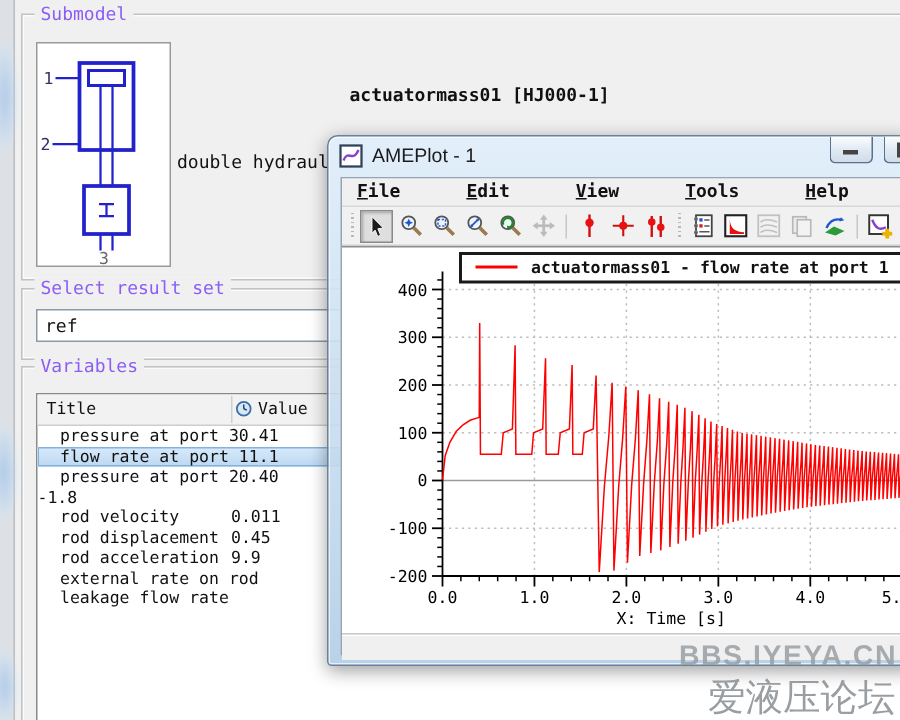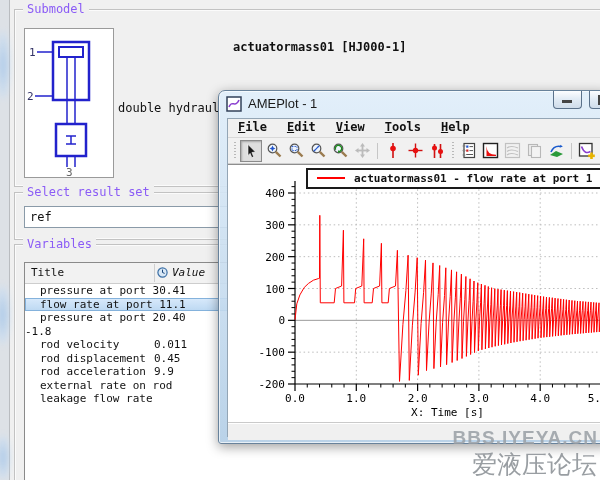--- a/index.html
+++ b/index.html
@@ -7,51 +7,51 @@
           font-family:"DejaVu Sans Mono",monospace;color:#111;}
   
   #left-strip{position:absolute;left:0;top:0;width:9px;height:480px;background:#dde1e6;border-right:1px solid #b9bcc0;}
   .smudge{position:absolute;border-radius:50%;filter:blur(3px);opacity:.55;background:radial-gradient(#7fb2e8,#cfe2f5 70%,transparent);}
   
   .gbox{position:absolute;border:1px solid #c2c2c2;box-shadow:inset 0 0 0 1px #fbfbfb;}
   .glabel{position:absolute;top:-8px;left:8px;background:#f0f0f0;padding:0 4px;font-size:12px;line-height:14px;color:#8b5cf6;}
   
   #submodel-image{position:absolute;left:24px;top:28px;width:88px;height:148px;background:#fff;border:1px solid #9a9a9a;}
   #submodel-desc{position:absolute;left:118px;top:101px;width:100px;font-size:12px;white-space:nowrap;overflow:hidden;}
-  #submodel-title{position:absolute;left:233px;top:40px;font-size:12px;font-weight:bold;white-space:nowrap;}
+  #submodel-title{position:absolute;left:233px;top:56px;font-size:12px;font-weight:bold;white-space:nowrap;}
   
   #result-set-field{position:absolute;left:24px;top:206px;width:600px;height:20px;background:#fff;border:1px solid #8a9aa8;
                     font-size:12px;line-height:20px;padding-left:5px;}
   
   #var-table{position:absolute;left:24px;top:262px;width:614px;height:220px;background:#fff;border:1px solid #8a8a8a;}
   #var-header{position:relative;height:20px;background:#f2f2f2;border-bottom:1px solid #cdcdcd;font-size:11px;}
   #var-header .h-title{position:absolute;left:6px;top:3px;}
   #var-header .h-sep{position:absolute;left:129px;top:1px;bottom:1px;width:1px;background:#cfcfcf;}
-  #var-header .h-value{position:absolute;left:147px;top:3px;font-style:italic;}
+  #var-header .h-value{position:absolute;left:147px;top:3px;}
   #clock-icon{position:absolute;left:132px;top:4px;}
   .vrow{position:relative;height:13.5px;font-size:11px;line-height:13.5px;display:flex;}
   .vrow .t{padding-left:15px;flex:0 0 114px;white-space:nowrap;}
   .vrow .v{flex:0 0 60px;text-align:left;white-space:nowrap;}
   .vrow.sel{background:linear-gradient(#d9eafb,#bcd8f2);box-shadow:inset 0 0 0 1px #84b2dc;}
   
   #plot-window{position:absolute;left:218px;top:90px;width:390px;height:352px;
      border:1px solid #68829b;border-radius:7px 7px 3px 3px;
      background:linear-gradient(rgba(225,239,251,.92),rgba(176,204,229,.88));
      box-shadow:0 3px 12px rgba(0,0,0,.38), inset 0 0 0 1px rgba(255,255,255,.65);}
   #titlebar{position:absolute;left:0;top:0;right:0;height:27px;font-family:"Liberation Sans",sans-serif;}
   #titlebar .ticon{position:absolute;left:7px;top:5px;}
   #titlebar .ttext{position:absolute;left:29px;top:5px;font-size:13px;color:#1a1a1a;}
   #win-btns{position:absolute;left:334px;top:0;display:flex;gap:7px;}
   .winbtn{width:27px;height:17px;border:1px solid #5a718a;border-top:none;border-radius:0 0 4px 4px;
      background:linear-gradient(#fdfeff,#e3ecf5 45%,#cfdcea);position:relative;}
   .winbtn .g-min{position:absolute;left:8px;top:9px;width:10px;height:3px;background:#444;}
   .winbtn .g-max{position:absolute;left:8px;top:4px;width:8px;height:6px;border:2px solid #444;}
   #win-inner{position:absolute;left:8px;top:27px;width:374px;height:319px;background:#f0f0f0;border:1px solid #93a5b5;box-sizing:border-box;}
   
-  #menubar{height:18px;background:#f0f0f0;border-bottom:1px solid #d8d8d8;display:flex;font-size:12px;font-weight:600;}
+  #menubar{height:18px;background:#f0f0f0;border-bottom:1px solid #d8d8d8;display:flex;font-size:12px;font-weight:600;gap:24px;}
   .menu-item{padding:1px 10px 0 10px;white-space:nowrap;}
   .menu-item u{text-decoration:underline;}
   #toolbar{height:25px;background:#f1f1f1;border-bottom:1px solid #cfcfcf;display:flex;align-items:center;padding-left:2px;}
   .grip{width:3px;height:18px;margin:0 3px;background-image:repeating-linear-gradient(#b9b9b9 0 1px,transparent 1px 3px);background-size:2px 100%;background-repeat:no-repeat;background-position:center;}
   .tsep{width:1px;height:16px;background:#c6c6c6;margin:0 4px;}
   .tbtn{width:20px;height:20px;display:flex;align-items:center;justify-content:center;margin:0 1px;}
   .tbtn.pressed{border:1px solid #8a8a8a;background:#dedede;box-shadow:inset 1px 1px 2px rgba(0,0,0,.25);}
   .tbtn.disabled{opacity:.55;filter:grayscale(1);}
   
   #plot-area{position:relative;height:258px;background:#fff;border-top:1px solid #8e8e8e;box-sizing:border-box;}

